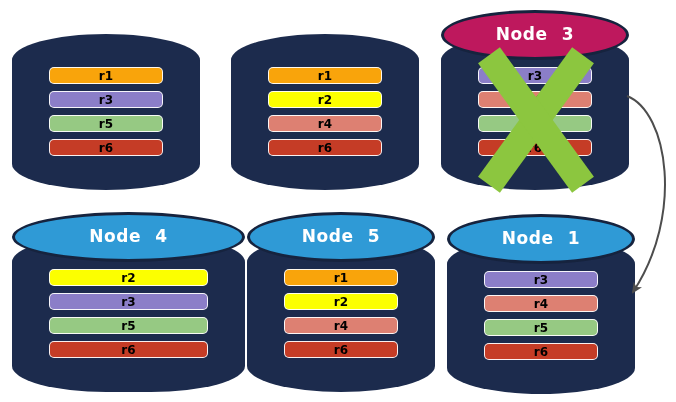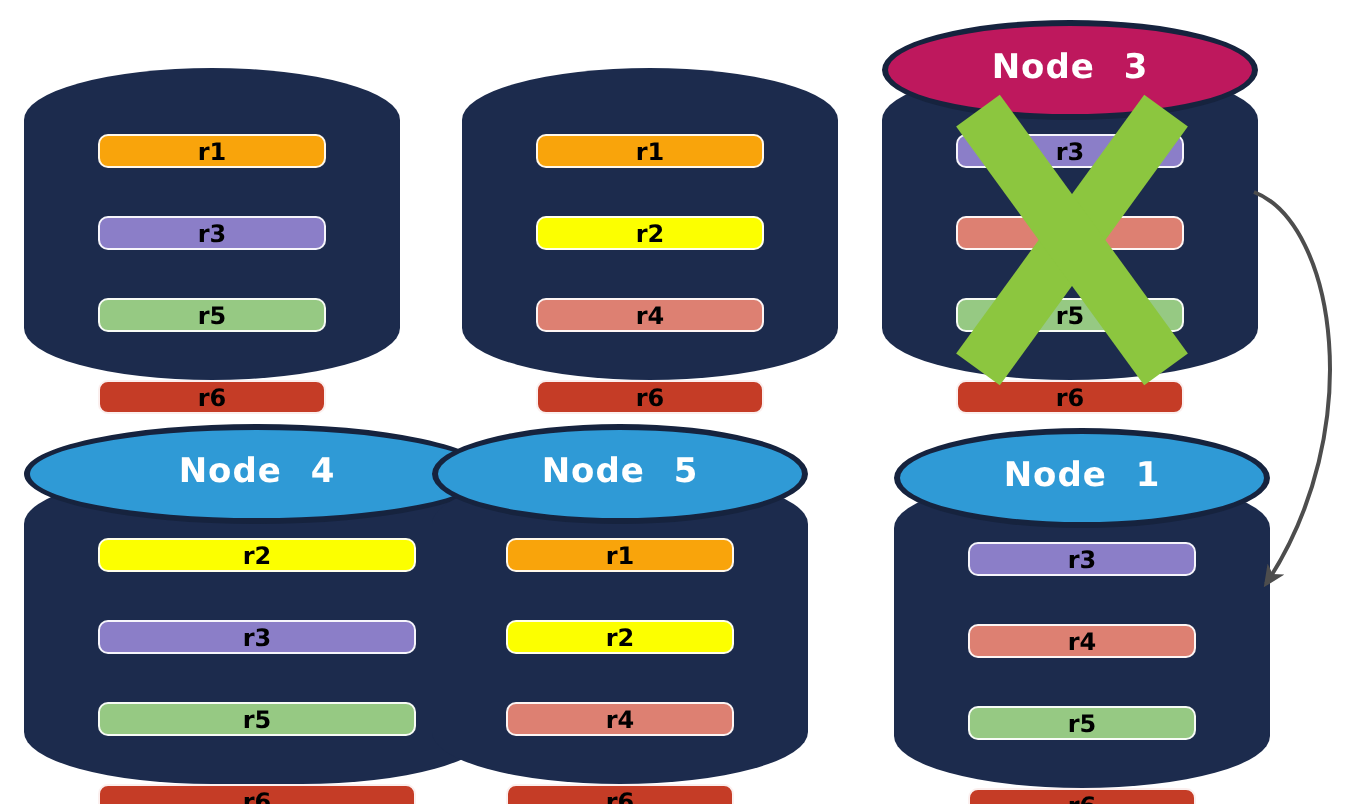--- a/index.html
+++ b/index.html
@@ -29,21 +29,21 @@
     color: #ffffff;
     font-size: 17px;
     font-weight: bold;
     letter-spacing: 0.5px;
     word-spacing: 8px;
     margin-top: -2px;
   }
   .replica-list {
     position: absolute;
     left: 37px; right: 37px; top: 57px;
-    display: flex; flex-direction: column; gap: 24px;
+    display: flex; flex-direction: column; gap: 7px;
   }
   .bar {
     height: 17px;
     border-radius: 5px;
     border: 1px solid rgba(255,255,255,0.92);
     box-sizing: border-box;
     display: flex; align-items: center; justify-content: center;
   }
   .bar-label {
     color: #000000;
@@ -69,21 +69,21 @@
     left: 0; top: 0;
     width: 676px; height: 402px;
     z-index: 6;
     pointer-events: none;
   }
   
   #node-1 { left: 12px;  top: 10px; }
   #node-2 { left: 231px; top: 10px; }
   #node-3 { left: 441px; top: 10px; }
   #node-4 { left: 12px;  top: 212px; padding-left: 45px; }
-  #node-5 { left: 216px; top: 212px; }
+  #node-5 { left: 247px; top: 212px; }
   #node-6 { left: 447px; top: 214px; }
 </style>
 </head>
 <body>
 
 <div class="canvas">
 
   <div class="node" id="node-1">
     <div class="cyl-body" style="background: rgb(28, 43, 77);"></div>
     <div class="replica-list">

